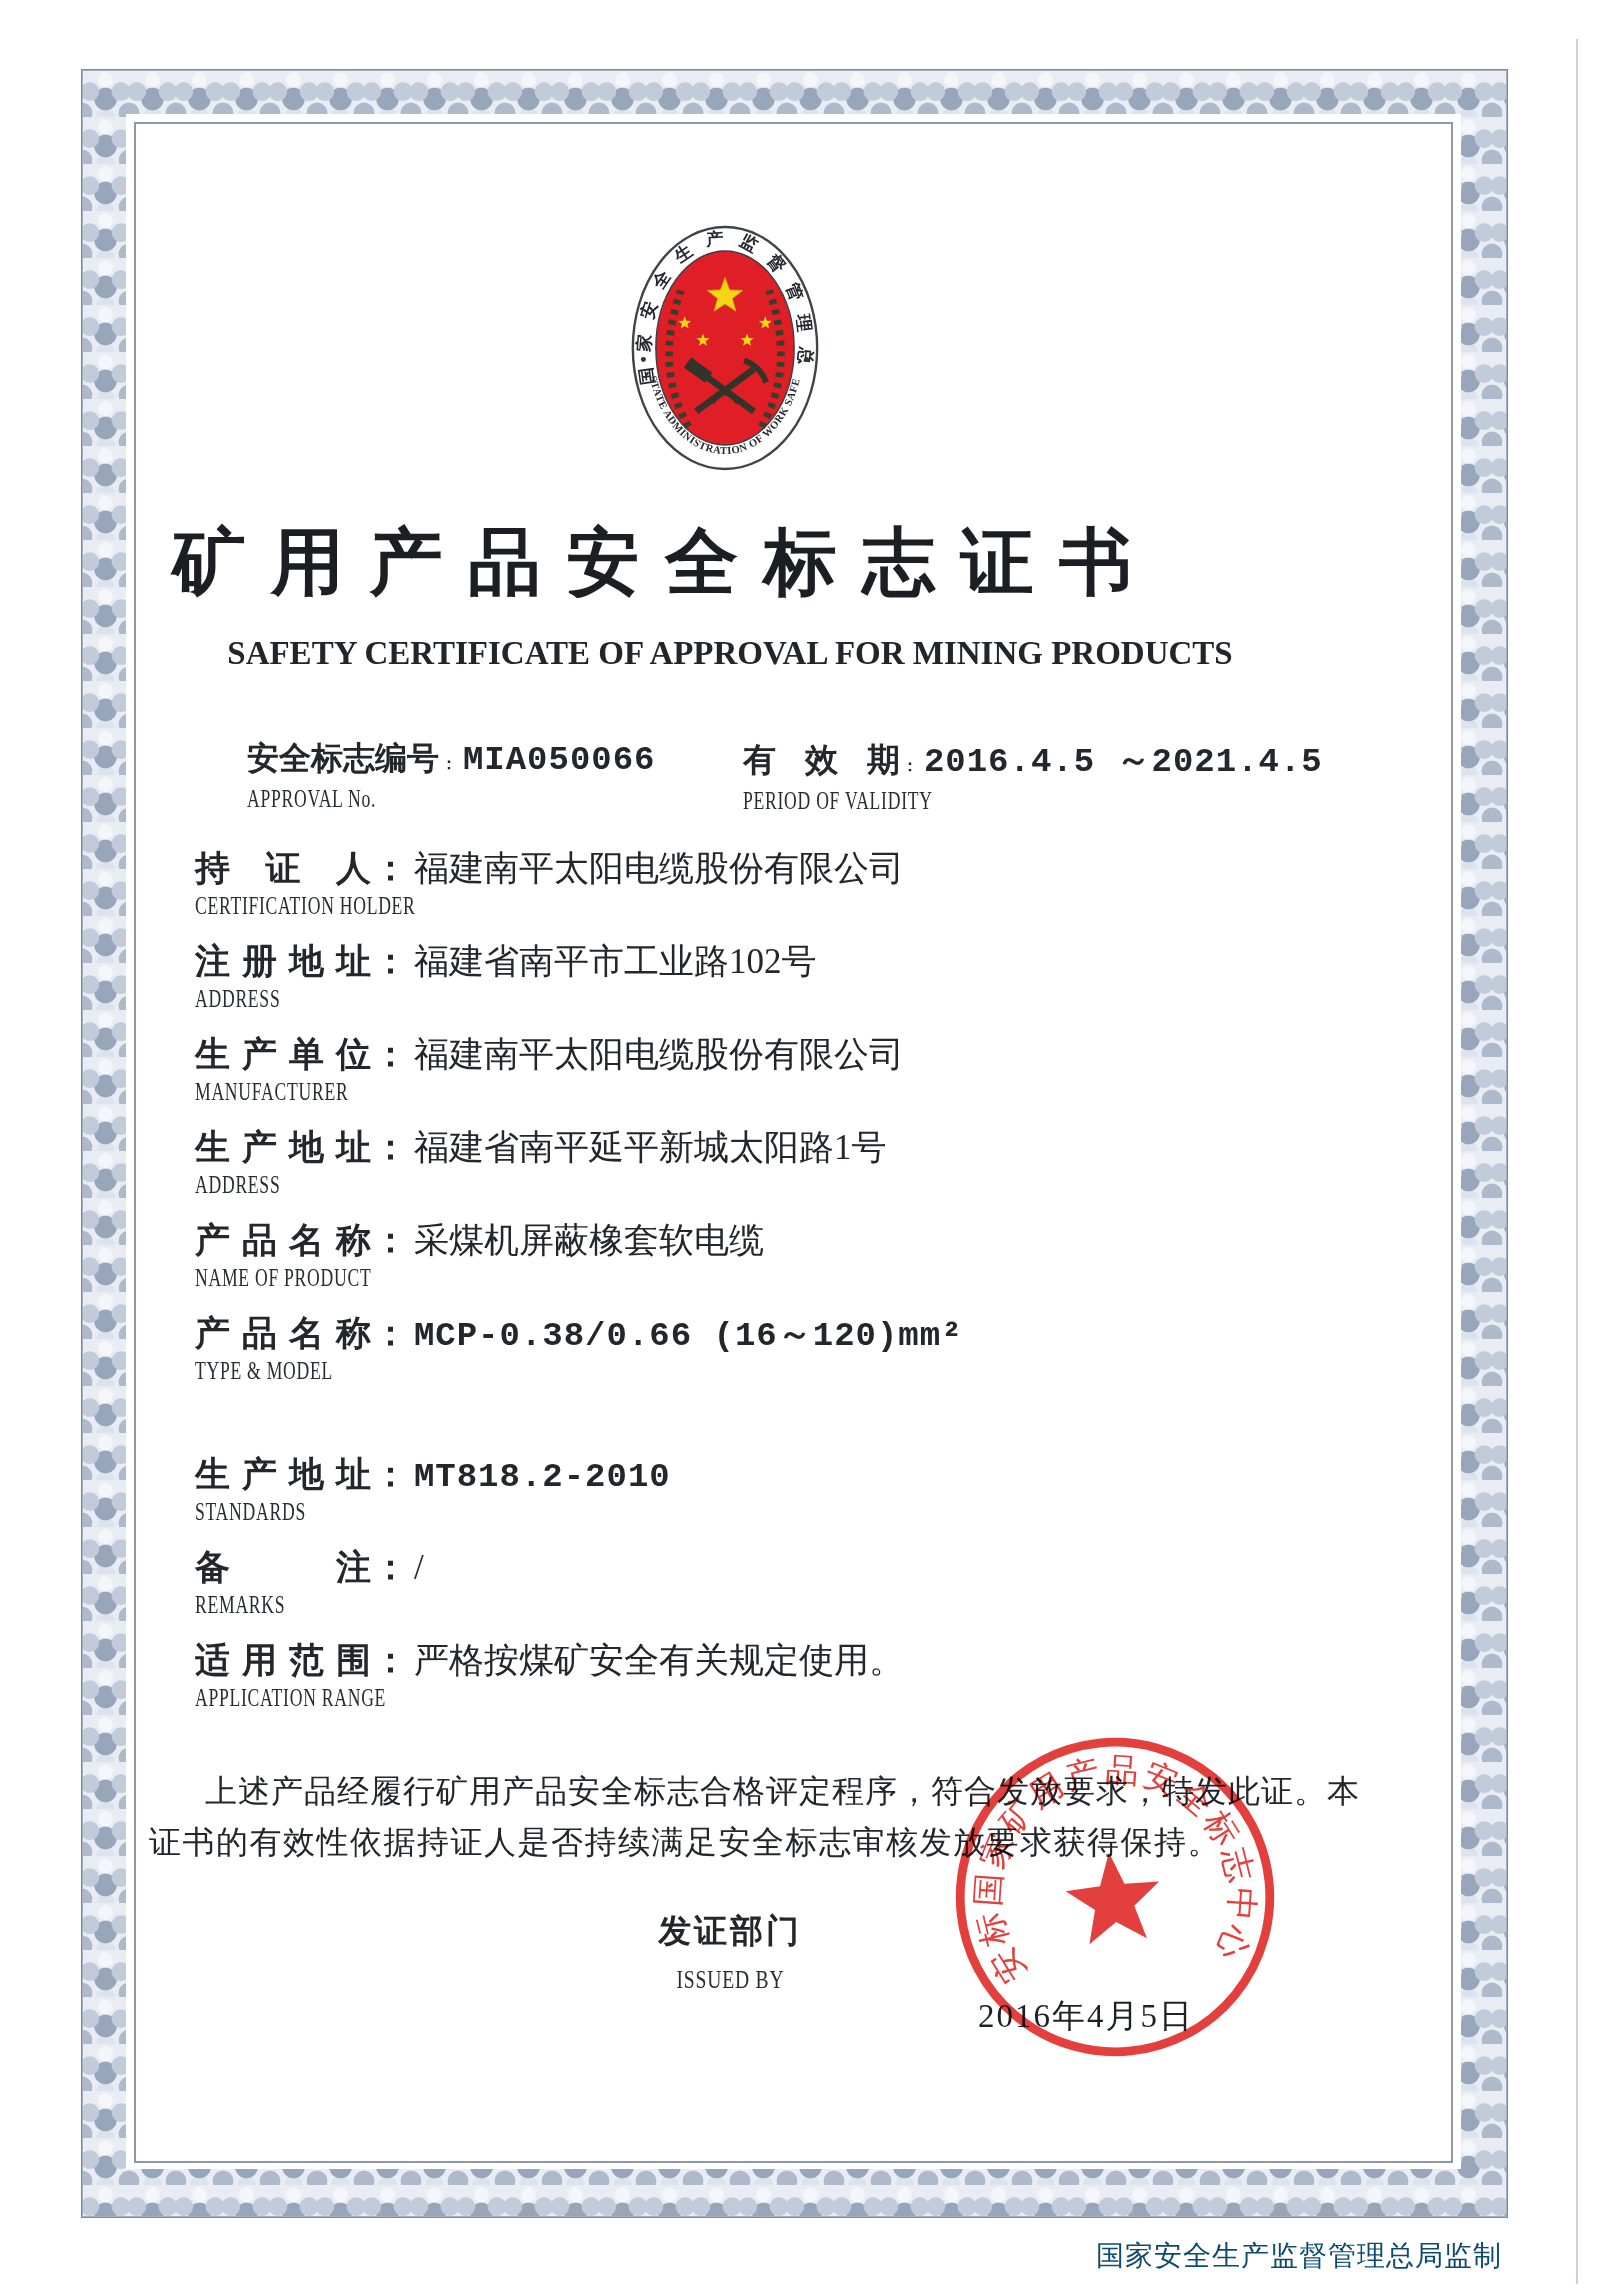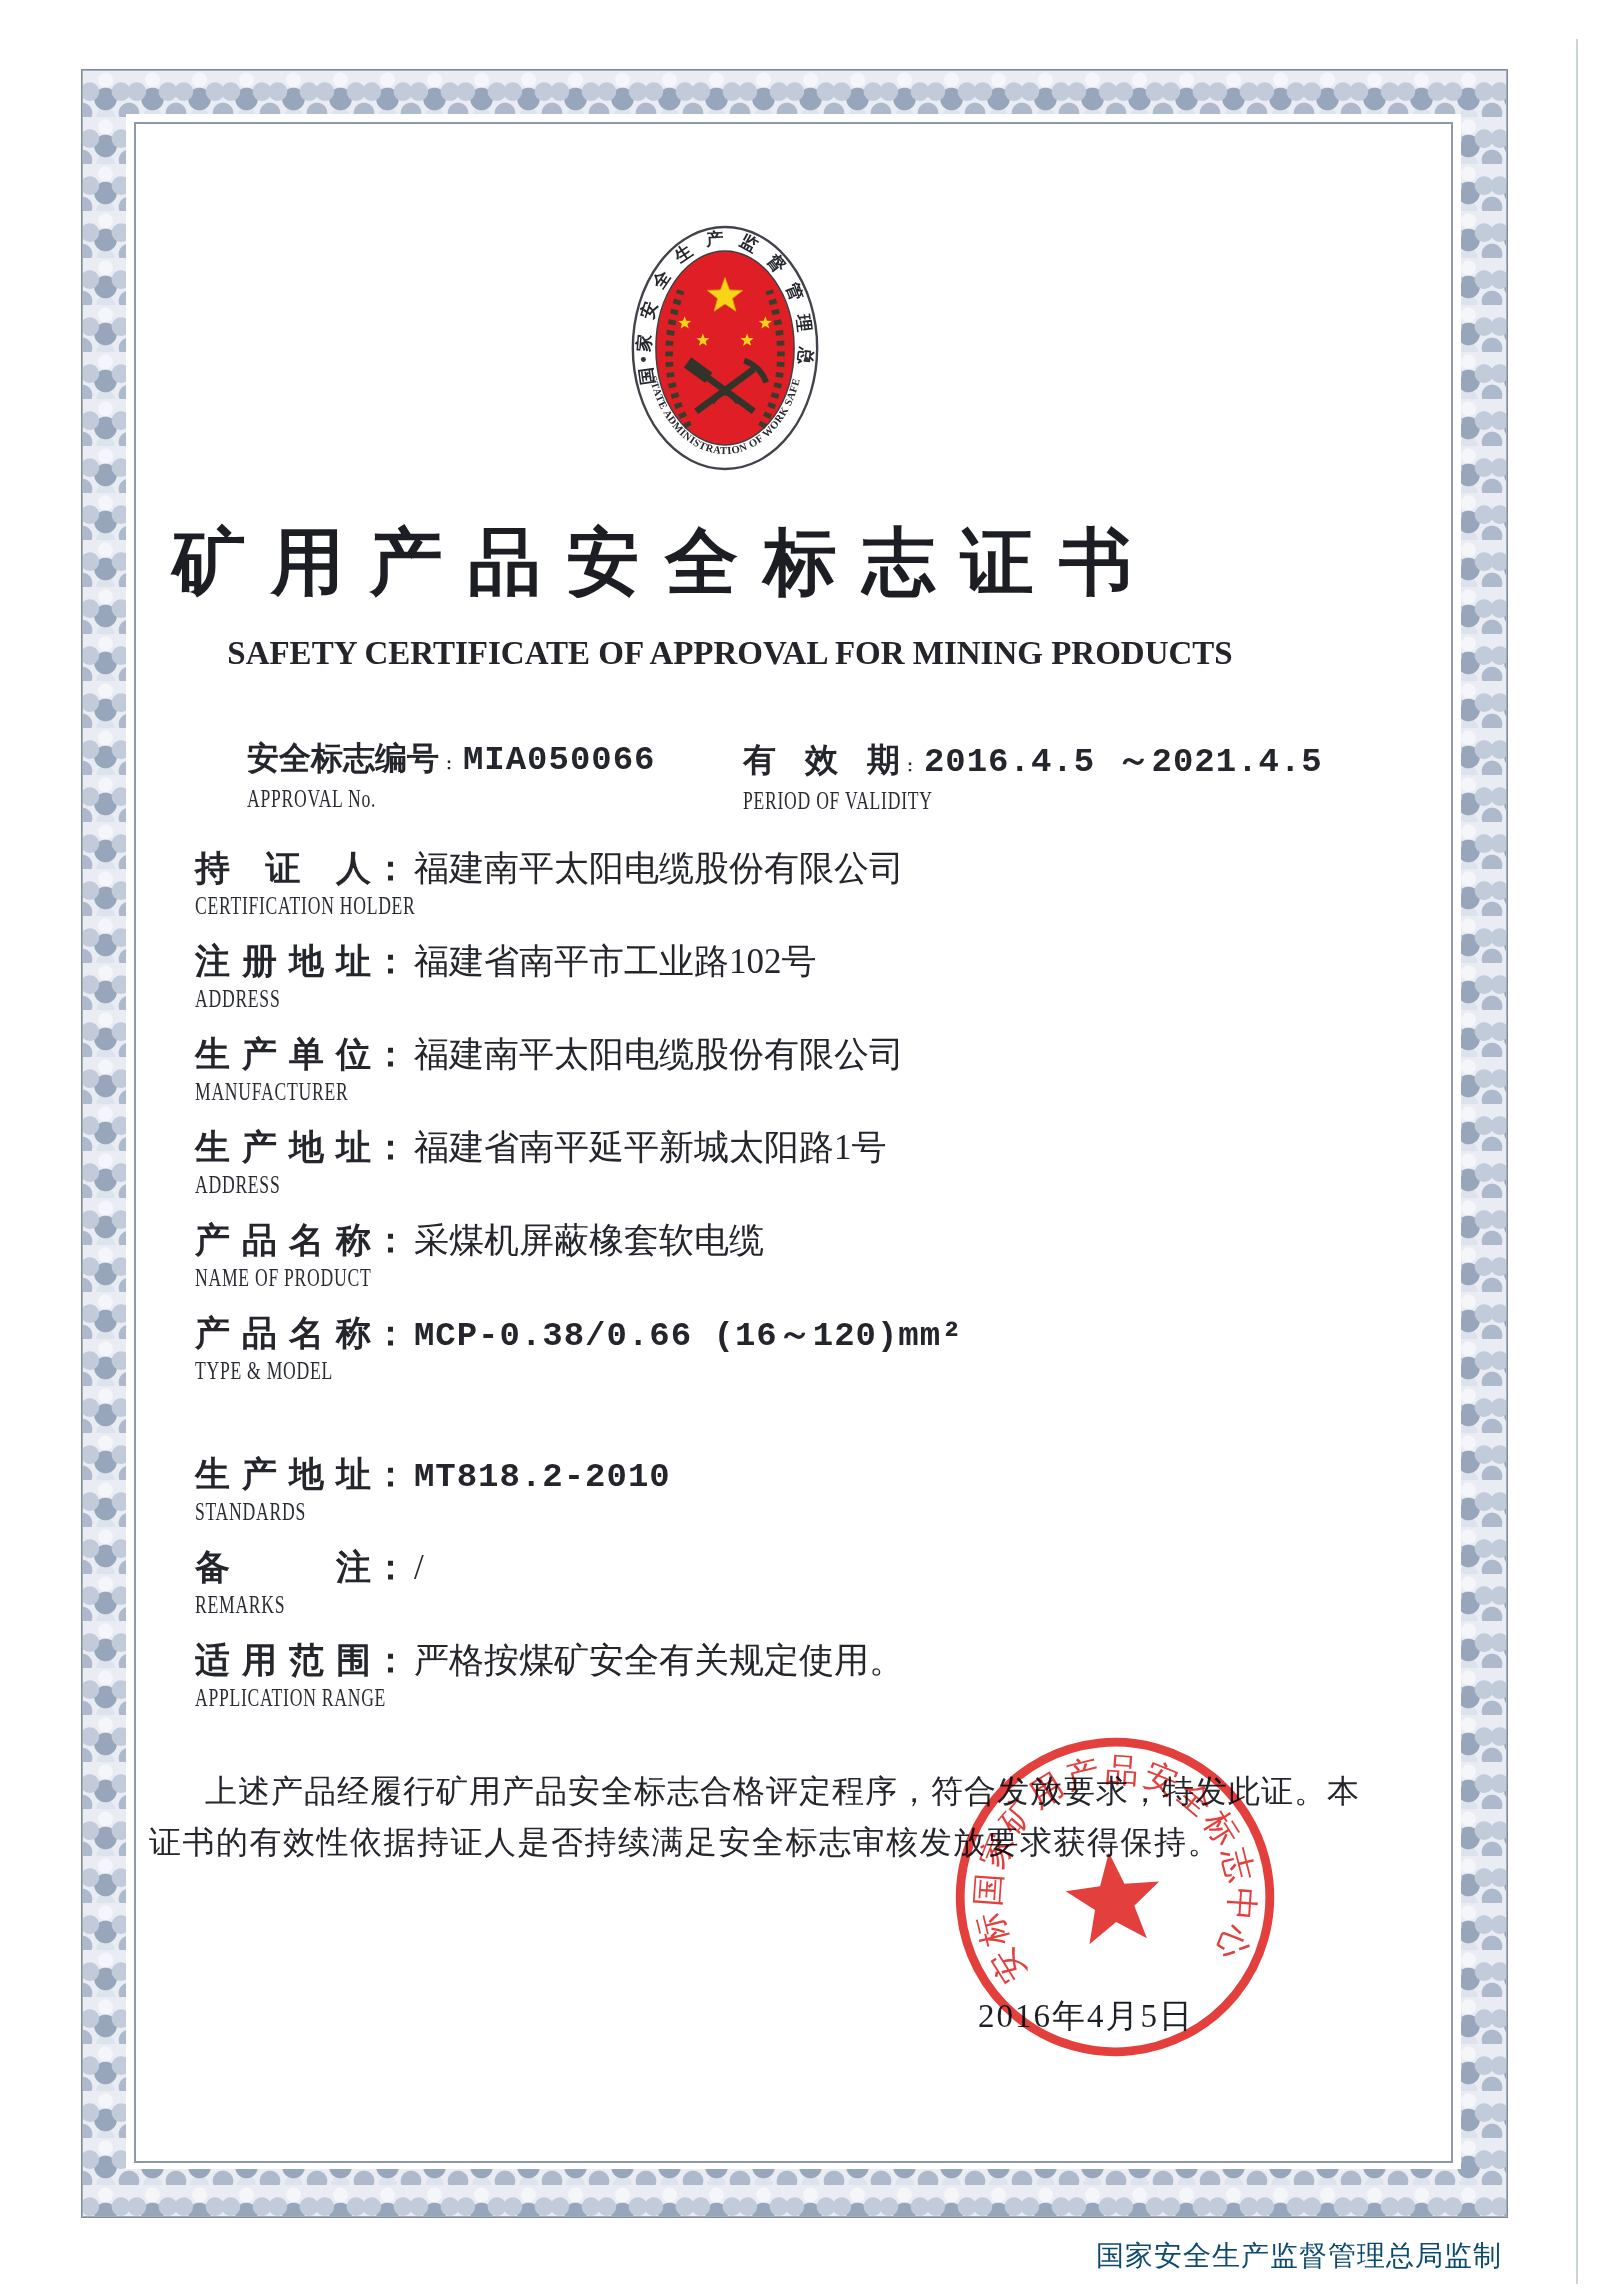--- a/index.html
+++ b/index.html
@@ -182,20 +182,24 @@
         <div class="fen"><span class="sub-en">APPLICATION RANGE</span></div>
       </div>
 
     </div>
 
     <div class="declaration">
       <div class="decl-l1">上述产品经履行矿用产品安全标志合格评定程序，符合发放要求，特发此证。本</div>
       <div>证书的有效性依据持证人是否持续满足安全标志审核发放要求获得保持。</div>
     </div>
 
+    <div class="issuer">
+      <div class="issuer-zh">发证部门</div>
+      <div class="issuer-en"><span class="sub-en">ISSUED BY</span></div>
+    </div>
 
     <div class="issue-date">2016年4月5日</div>
 
     <svg class="stamp" viewBox="0 0 345 345" width="338" height="338">
       <defs>
         <path id="stamp-arc" d="M 75.8 240.2 A 118 118 0 1 1 269.2 240.2" fill="none"></path>
       </defs>
       <circle cx="172.5" cy="172.5" r="158" fill="none" stroke="#e0302e" stroke-width="9"></circle>
       <use href="#star5" transform="translate(171,177) scale(2.4)" fill="#e0302e"></use>
       <text font-family="'Liberation Serif',serif" font-size="34" fill="#e0302e" style="letter-spacing:3px">

